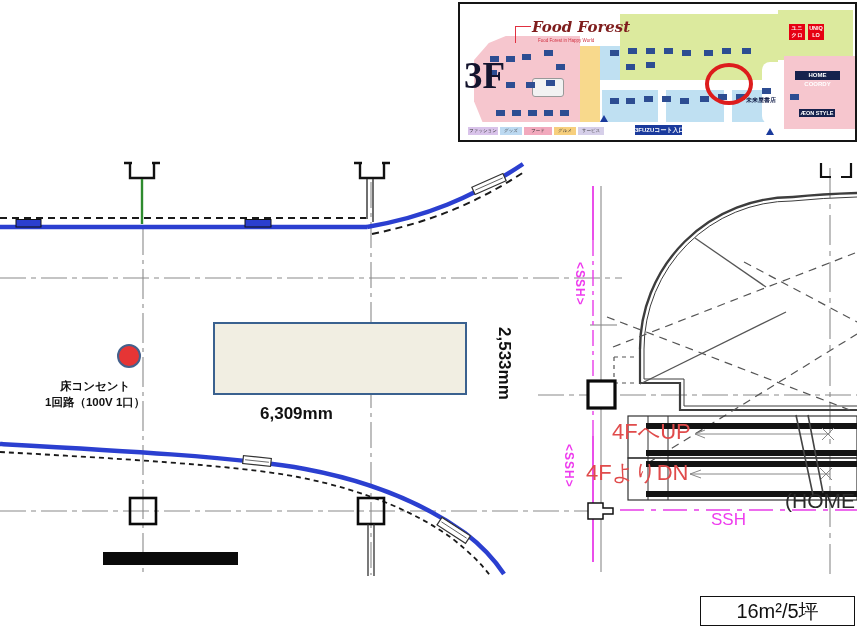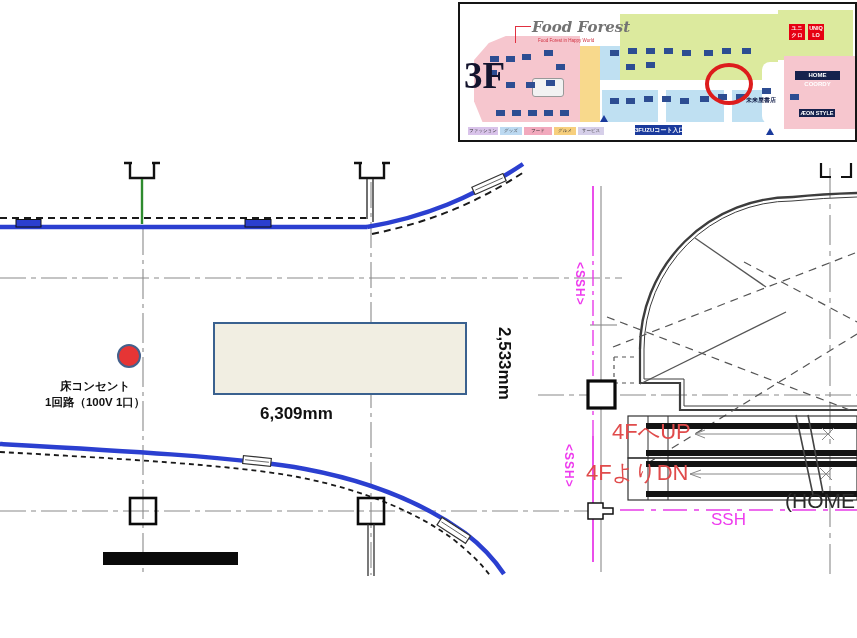--- a/index.html
+++ b/index.html
@@ -21,21 +21,21 @@
   .outlet-dot{left:117px;top:344px;width:20px;height:20px;border-radius:50%;background:#e63535;border:2px solid #44618c;}
   .blackbar{left:103px;top:552px;width:135px;height:13px;background:#0a0a0a;}
   
   .area-label{left:703px;top:570px;width:130px;font-size:12.5px;font-weight:bold;white-space:nowrap;}
   .area-box{left:700px;top:596px;width:155px;height:30px;border:1.5px solid #111;box-sizing:border-box;
             text-align:center;line-height:28px;font-size:20px;font-weight:500;background:#fff;}
   
   #minimap{left:458px;top:2px;width:395px;height:136px;border:2px solid #151515;background:#fff;overflow:hidden;}
   #minimap .z{position:absolute;}
   .floor-big{left:4px;top:8px;font-family:Liberation Serif, serif;font-weight:bold;font-size:37px;color:#14142e;margin-top:42px;}
-  .ff-title{left:72px;top:14px;font-family:"DejaVu Serif","Liberation Serif",serif;font-style:italic;font-weight:bold;font-size:15px;color:#737373;white-space:nowrap;}
+  .ff-title{left:72px;top:14px;font-family:"DejaVu Serif","Liberation Serif",serif;font-style:italic;font-weight:bold;font-size:15px;color:#7f1d1d;white-space:nowrap;}
   .ff-sub{left:78px;top:34px;font-size:4.5px;color:#d03040;white-space:nowrap;}
   .ff-leader{left:55px;top:22px;width:15px;height:16px;border-left:1.5px solid #e03040;border-top:1.5px solid #e03040;}
   .zone-pink-l{left:14px;top:32px;width:106px;height:86px;background:#f6c6ce;
      clip-path:polygon(30% 0,100% 0,100% 100%,8% 100%,0 76%,0 28%,14% 8%);}
   .zone-yellow{left:120px;top:42px;width:20px;height:76px;background:#f8d98c;}
   .zone-green{left:160px;top:10px;width:158px;height:66px;background:#dcea9e;}
   .zone-green-r{left:318px;top:6px;width:75px;height:50px;background:#dcea9e;}
   .zone-blue-a{left:140px;top:42px;width:20px;height:34px;background:#bfe0f2;}
   .zone-blue-b{left:142px;top:86px;width:56px;height:32px;background:#bfe0f2;}
   .zone-blue-c{left:206px;top:86px;width:58px;height:32px;background:#bfe0f2;}
@@ -170,20 +170,21 @@
   </div>
   <div class="abs dim-w">6,309mm</div>
   <div class="vtext dim-h">2,533mm</div>
   <div class="abs esc-red" style="left:612px;top:417px;">4FへUP</div>
   <div class="abs esc-red" style="left:586px;top:458px;">4FよりDN</div>
   <div class="vtext ssh-v" style="left:587px;top:262px;">&lt;SSH&gt;</div>
   <div class="vtext ssh-v" style="left:576px;top:444px;">&lt;SSH&gt;</div>
   <div class="abs ssh-h">SSH</div>
   <div class="abs esca">(HOME</div>
 
+  <div class="abs area-box">16m²/5坪</div>
 
   <div id="minimap" class="abs">
     <div class="z zone-pink-l"></div>
     <div class="z zone-yellow"></div>
     <div class="z zone-green"></div>
     <div class="z zone-green-r"></div>
     <div class="z zone-blue-a"></div>
     <div class="z zone-blue-b"></div>
     <div class="z zone-blue-c"></div>
     <div class="z zone-blue-d"></div>

